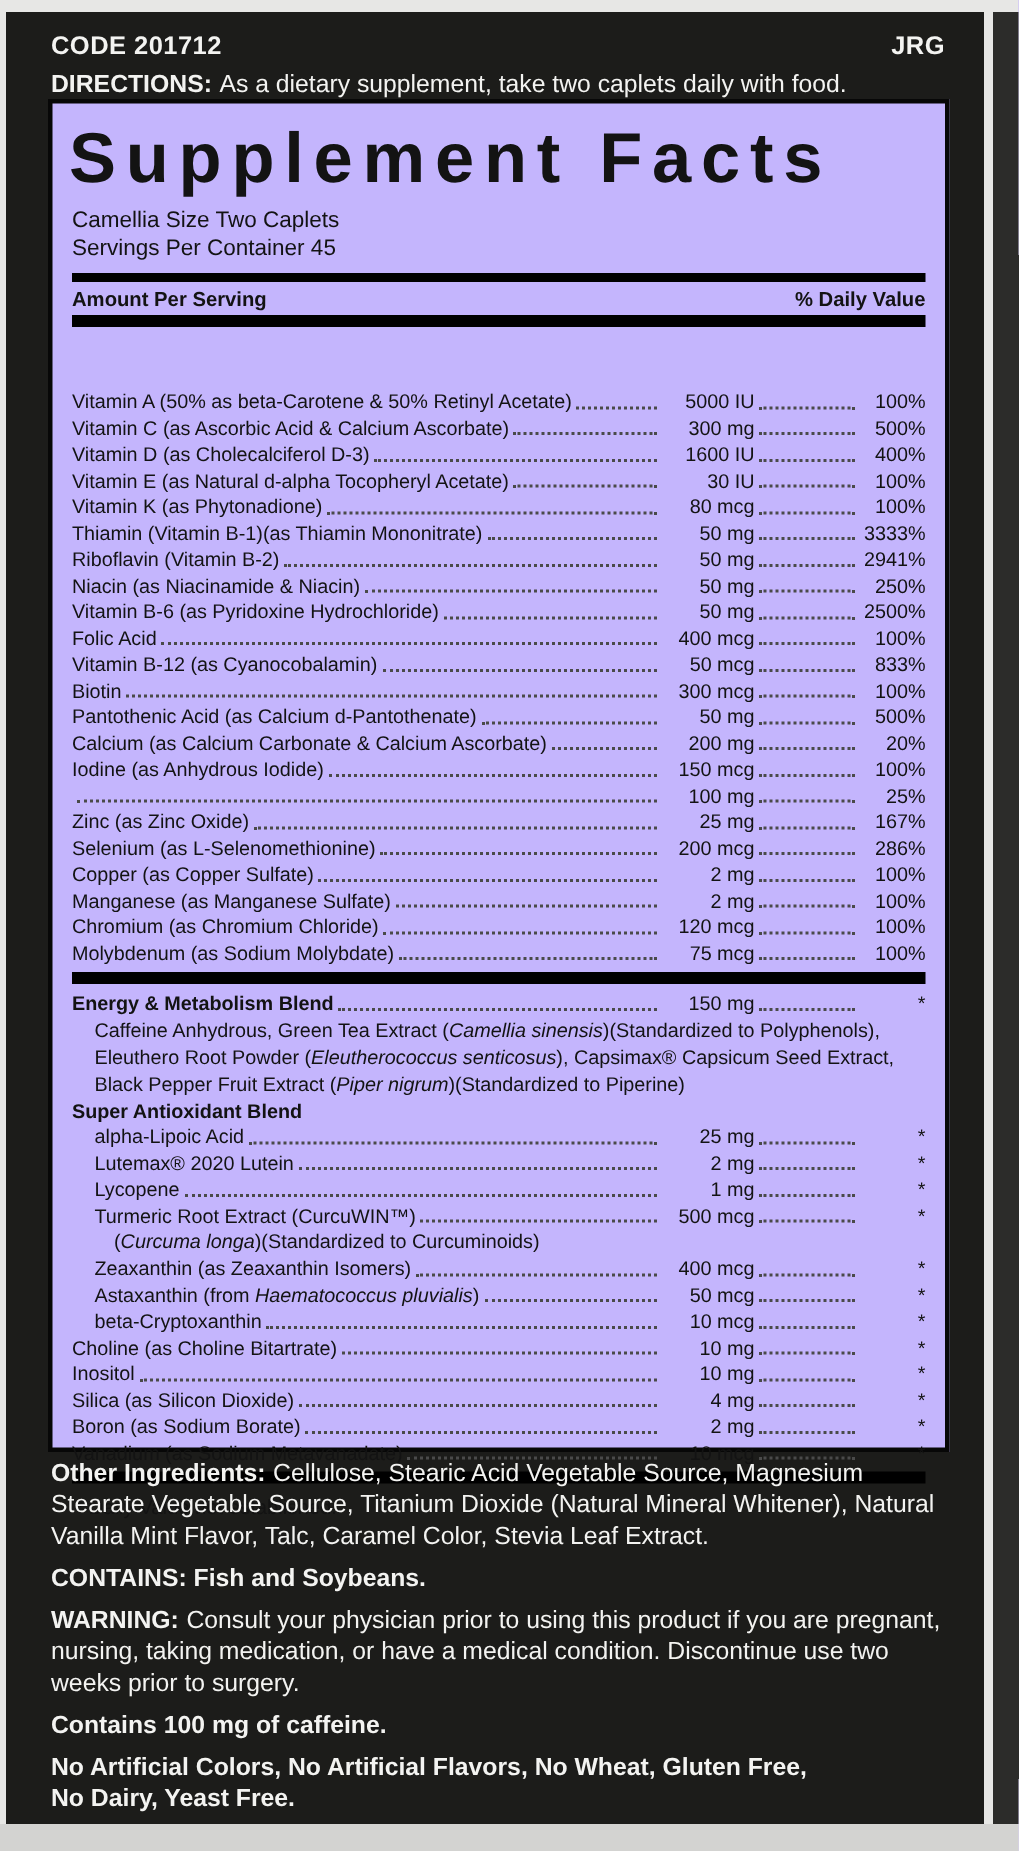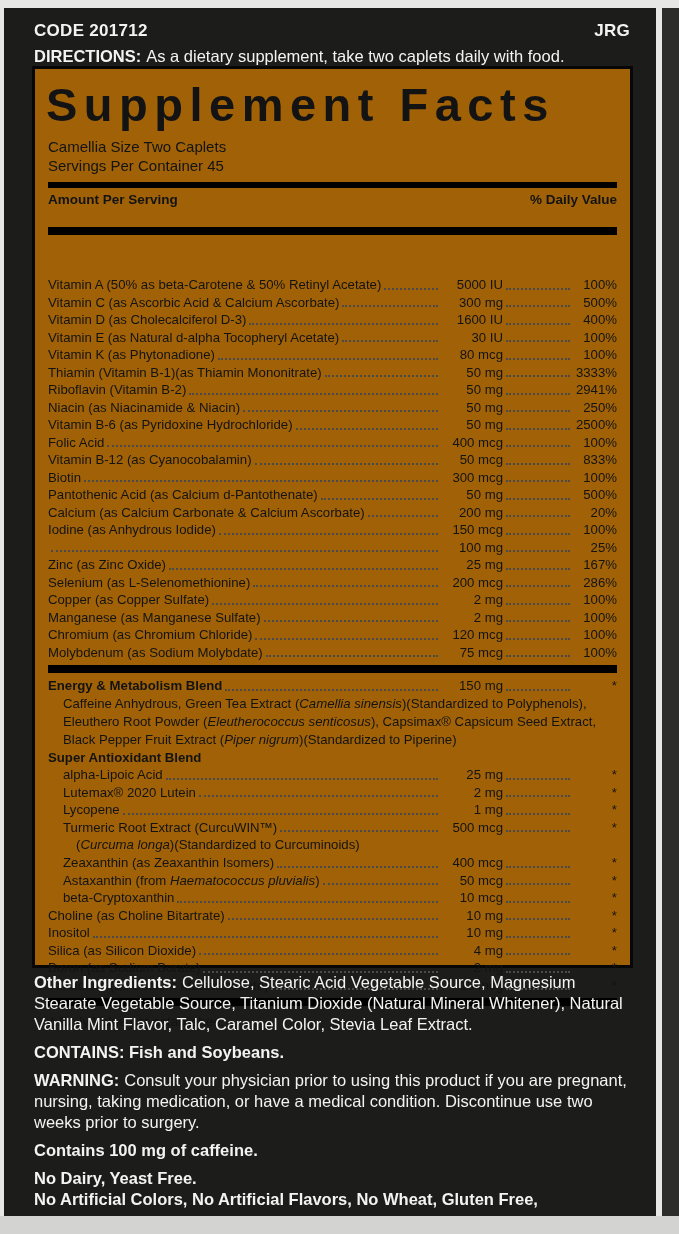--- a/index.html
+++ b/index.html
@@ -13,27 +13,27 @@
   .photo-bottom-edge{position:absolute;left:0;top:1216px;width:679px;height:18px;background:#d3d3d1;}
 
   .label{position:absolute;left:4px;top:8px;width:652px;height:1208px;background:#1c1c1a;color:#f3f3f1;overflow:hidden;}
   .label-pad{padding:13px 26px 0 30px;}
   .code-row{display:flex;justify-content:space-between;font-weight:bold;font-size:17px;letter-spacing:.3px;}
   .directions{margin-top:6px;font-size:16.5px;}
   .directions .lbl{font-weight:bold;margin-right:5px;}
 
   .facts-panel{
     position:absolute;left:28px;top:58px;width:601px;height:902px;
-    background:#a16207;border:3px solid #070707;box-sizing:border-box;
+    background:#c4b5fd;border:3px solid #070707;box-sizing:border-box;
     color:#131313;padding:8px 13px 0 13px;
   }
   .sf-title{font-size:47px;font-weight:800;letter-spacing:6.5px;white-space:nowrap;line-height:1;margin:4px 0 9px -2px;}
   .serving{font-size:15px;line-height:19px;}
   .bar-med{height:6px;background:#000;margin:7px 0 0;}
-  .col-head{display:flex;justify-content:space-between;font-weight:bold;font-size:13.5px;padding:4px 0 20px;align-items:flex-end;}
+  .col-head{display:flex;justify-content:space-between;font-weight:bold;font-size:13.5px;padding:4px 0 3px;align-items:flex-end;}
   .bar-thick{height:8px;background:#000;margin:0 0 3px;}
 
   .rows{font-size:13.2px;margin-top:41px;}
   .r{display:flex;align-items:baseline;line-height:17.5px;}
   .r .n{white-space:nowrap;}
   .lead{flex:1;border-bottom:2px dotted #4a4a4a;align-self:flex-end;margin:0 3px 4px;min-width:6px;}
   .lead2{width:64px;border-bottom:2px dotted #4a4a4a;align-self:flex-end;margin:0 3px 4px;}
   .amt{width:62px;text-align:right;white-space:nowrap;}
   .dv{min-width:44px;text-align:right;white-space:nowrap;}
   .ind1{padding-left:15px;}
@@ -337,18 +337,18 @@
   <div class="bottom-text">
     <p>
       <span class="blbl">Other Ingredients:</span><span>Cellulose, Stearic Acid Vegetable Source, Magnesium Stearate Vegetable Source, Titanium Dioxide (Natural Mineral Whitener), Natural Vanilla Mint Flavor, Talc, Caramel Color, Stevia Leaf Extract.</span>
     </p>
     <p class="allbold">CONTAINS: Fish and Soybeans.</p>
     <p>
       <span class="blbl">WARNING:</span><span>Consult your physician prior to using this product if you are pregnant, nursing, taking medication, or have a medical condition. Discontinue use two weeks prior to surgery.</span>
     </p>
     <p class="allbold">Contains 100 mg of caffeine.</p>
     <p class="allbold" style="margin-bottom:0;">
+      <span style="display:block;">No Artificial Colors, No Artificial Flavors, No Wheat, Gluten Free,</span>
       <span style="display:block;">No Dairy, Yeast Free.</span>
-      <span style="display:block;">No Artificial Colors, No Artificial Flavors, No Wheat, Gluten Free,</span>
     </p>
   </div>
 
 </div>
 
 </body></html>

